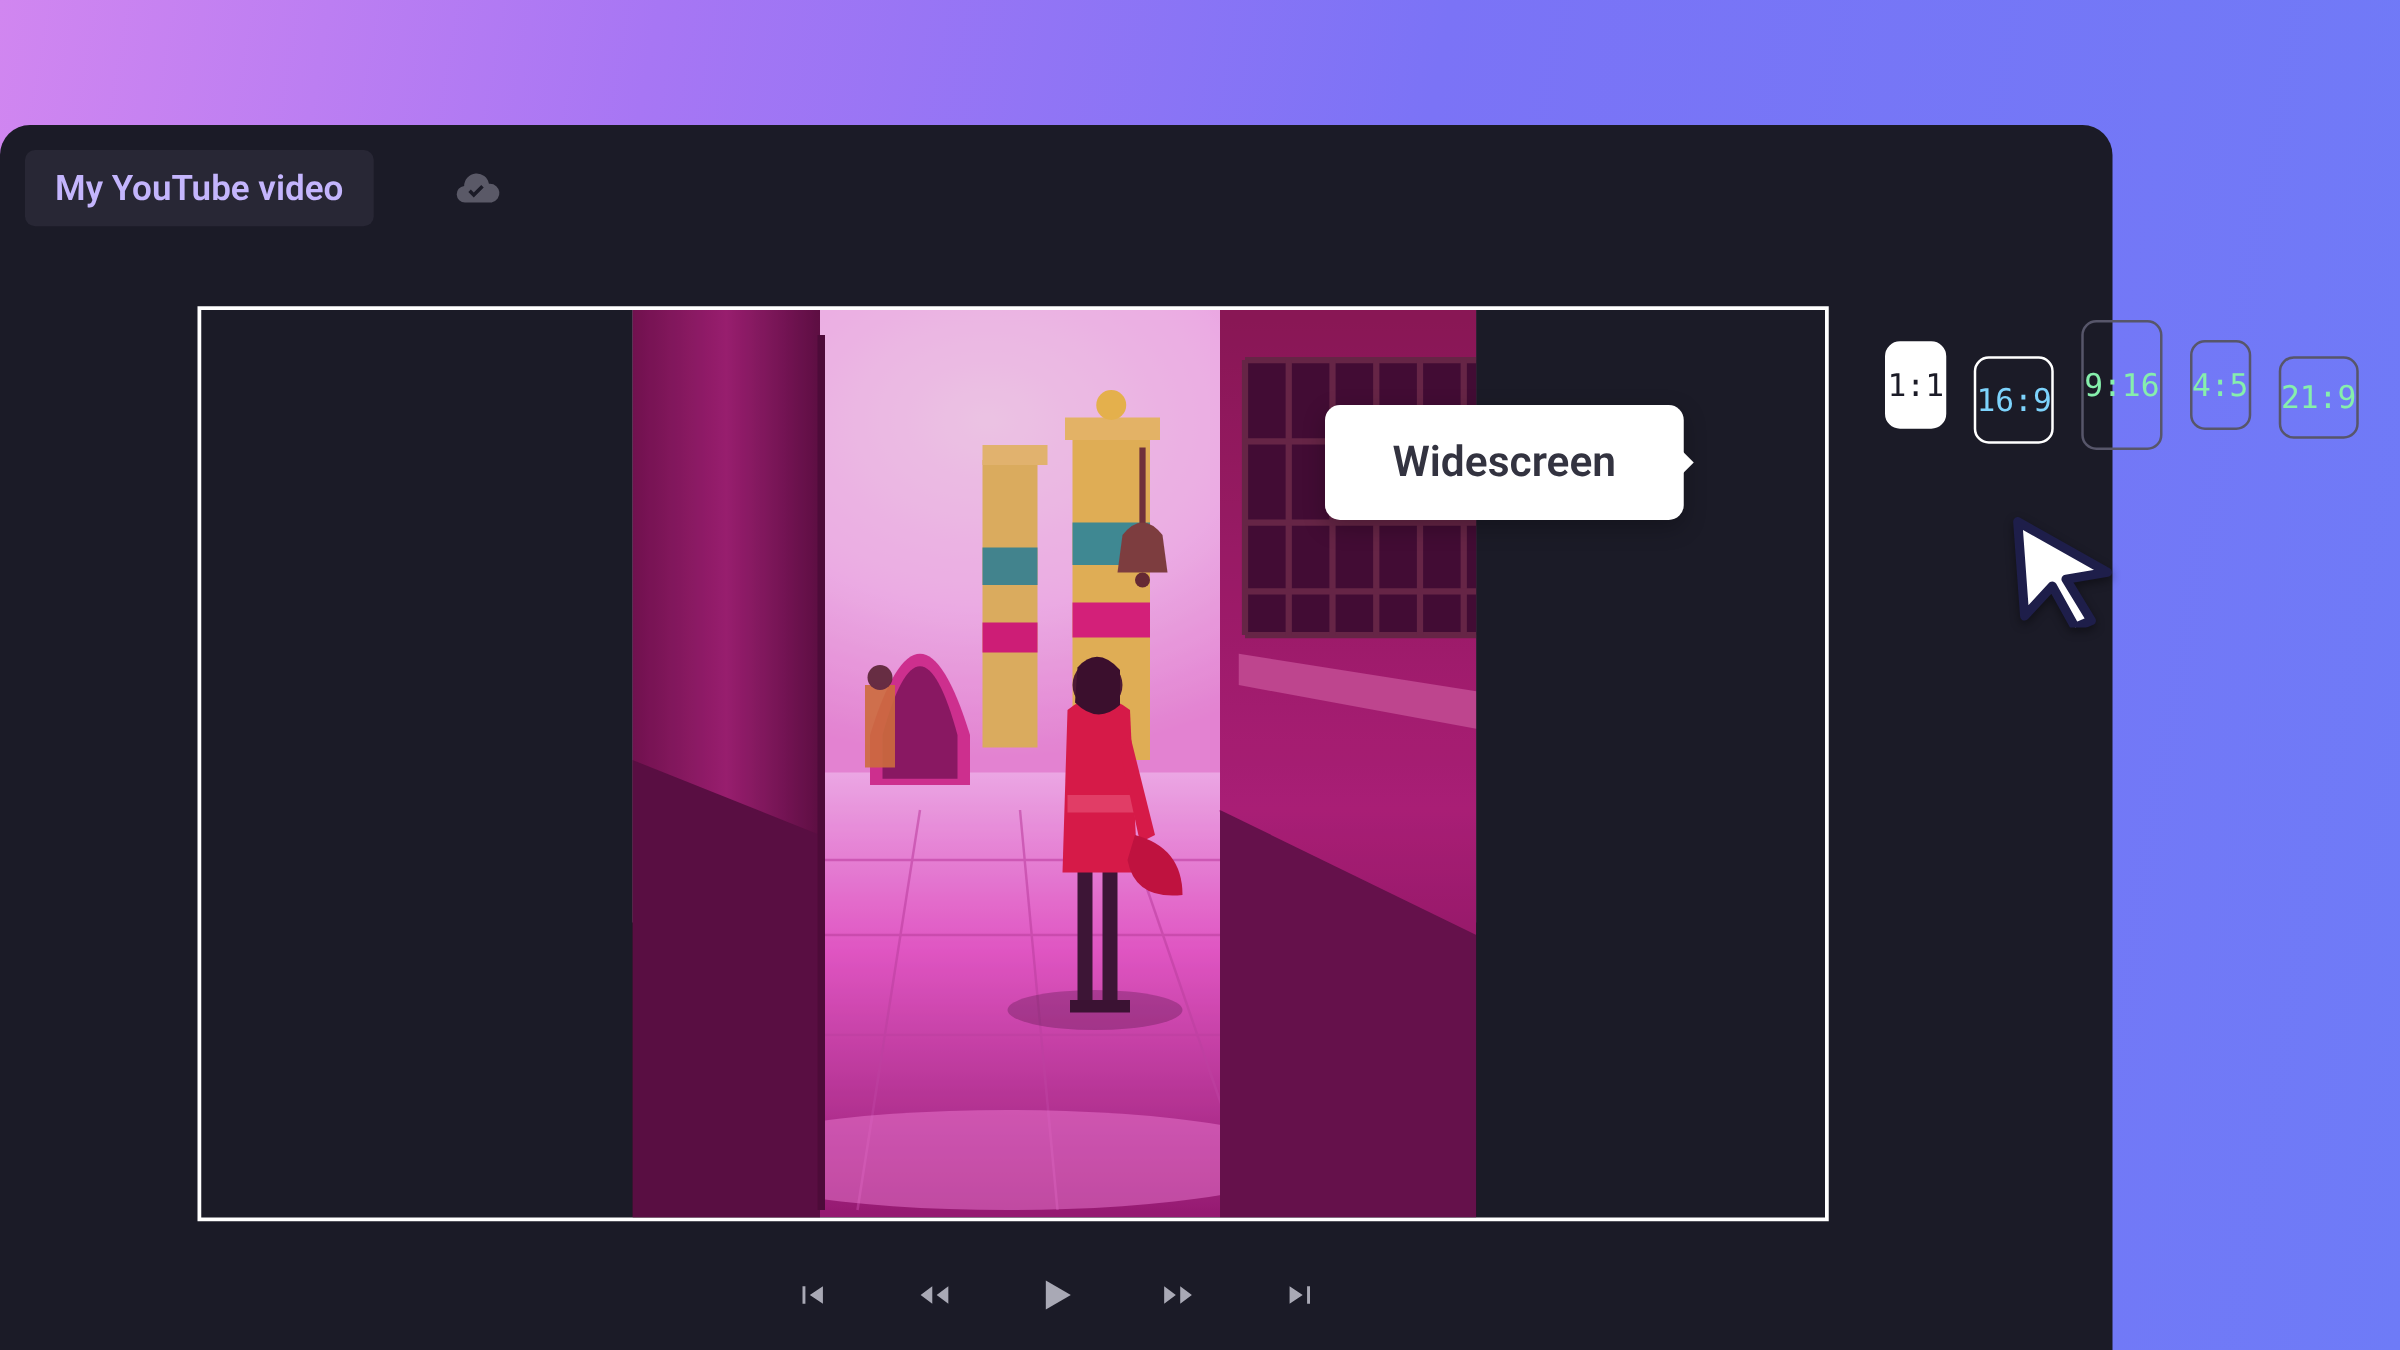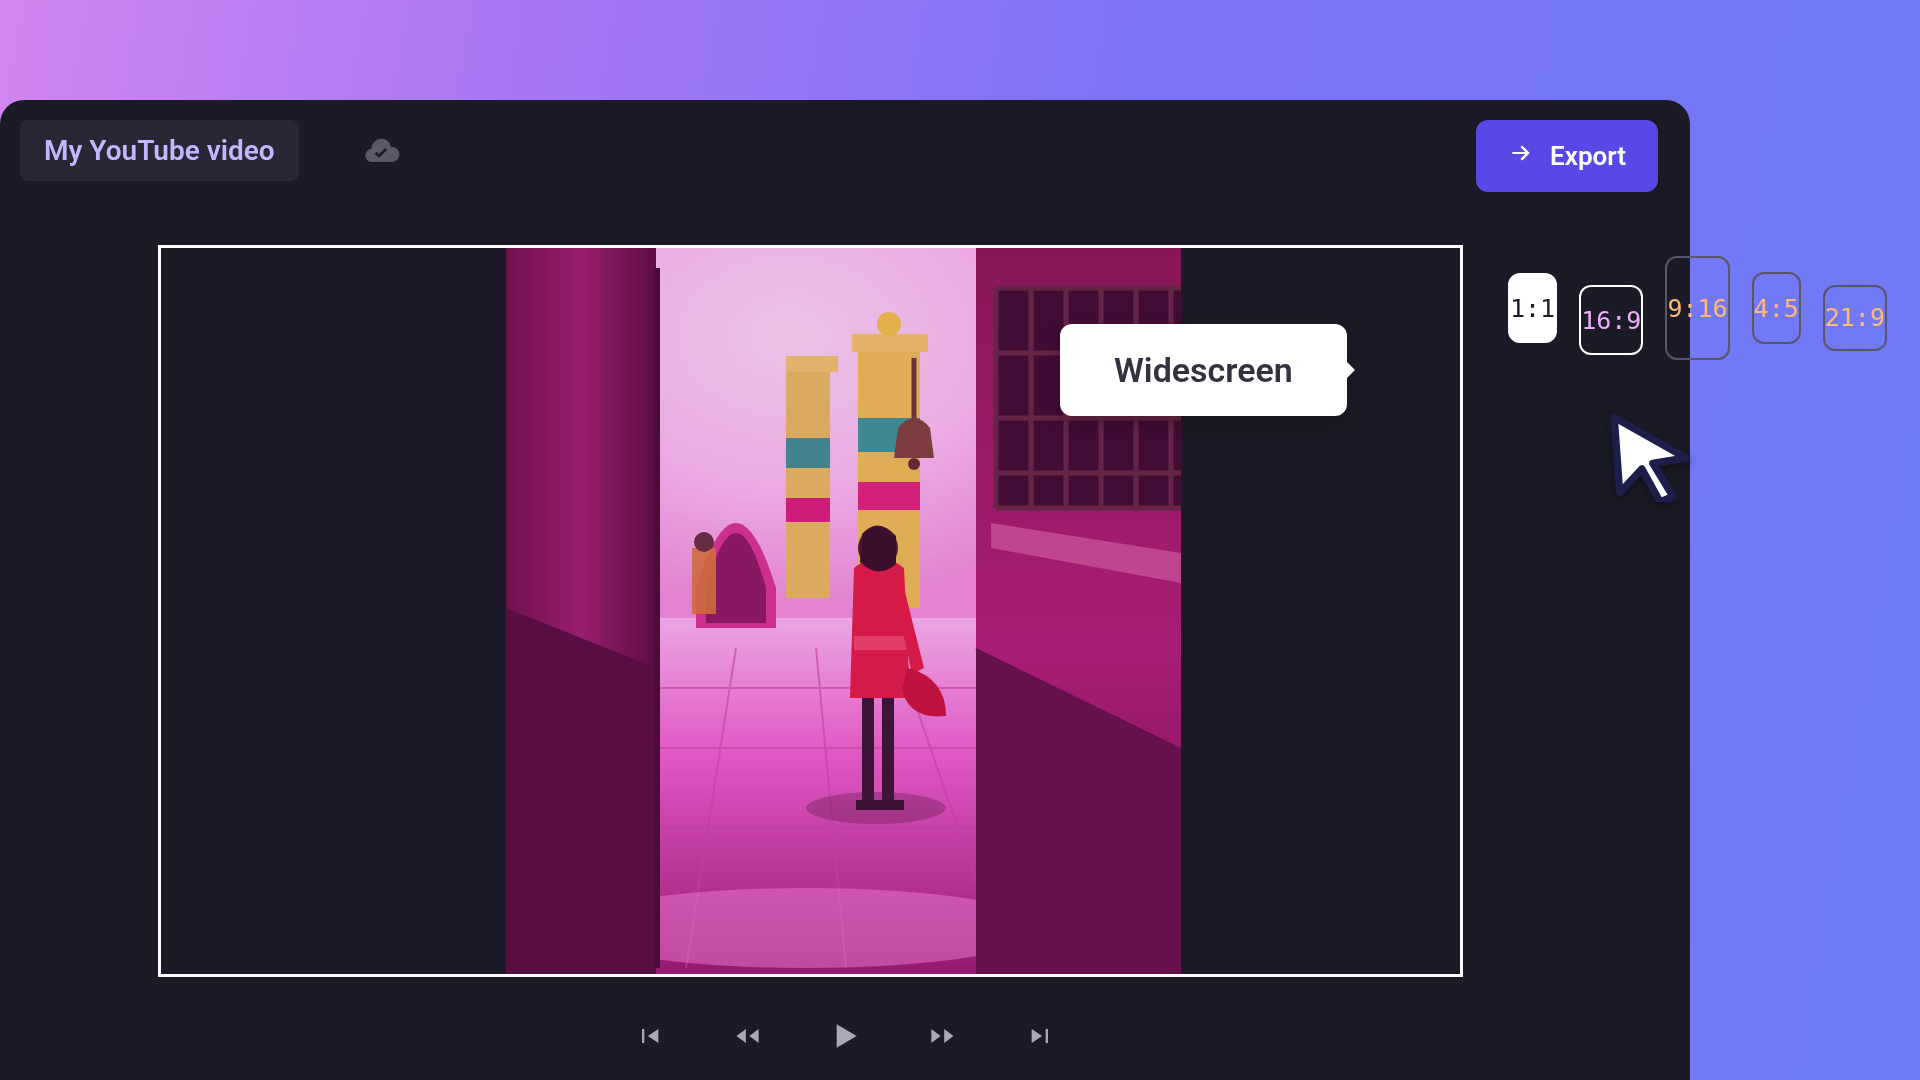--- a/index.html
+++ b/index.html
@@ -73,25 +73,25 @@
     width: 124px;
     display: flex; flex-direction: row; align-items: center;
     gap: 22px;
   }
   .ratio-chip {
     display: flex; align-items: center; justify-content: center;
     font-family: ui-monospace, Menlo, Consolas, monospace;
     font-size: 25px;
     border-radius: 12px;
     border: 2px solid #57566a;
-    color: #fdba74;
+    color: #86efac;
     background: transparent;
   }
   .ratio-chip.r11  { width: 70px;  height: 70px;  background:#ffffff; border-color:#ffffff; color:#1b1b27; }
-  .ratio-chip.r169 { width: 126px; height: 70px;  border-color:#ffffff; color:#f0abfc;margin-top:24px; }
+  .ratio-chip.r169 { width: 126px; height: 70px;  border-color:#ffffff; color:#7dd3fc;margin-top:24px; }
   .ratio-chip.r916 { width: 70px;  height: 104px; }
   .ratio-chip.r45  { width: 70px;  height: 72px;  }
   .ratio-chip.r219 { width: 146px; height: 66px; margin-top: 19px;  }
 
   
   .tooltip {
     position: absolute;
     left: 1060px; top: 224px;
     background: #ffffff;
     color: #333340;
@@ -136,28 +136,20 @@
   <div class="header">
     <div class="project-title">My YouTube video</div>
 
     <div class="cloud-status">
       <svg viewBox="0 0 24 24">
         <path fill="#5a5967" d="M19 18H6a4 4 0 0 1-.4-7.98A6 6 0 0 1 17.5 9h.5a4.5 4.5 0 0 1 1 8.89V18z"></path>
         <path fill="#1b1b27" d="M10.2 15.6 7.6 13l1.2-1.2 1.4 1.4 3.6-3.6 1.2 1.2z"></path>
       </svg>
     </div>
 
-    <div class="export-btn">
-      <span>
-        <svg viewBox="0 0 24 24">
-            <path fill="#ffffff" d="M4 11h12l-4.5-4.5L13 5l7 7-7 7-1.5-1.5L16 13H4z"></path>
-          </svg>
-      </span>
-      <span>Export</span>
-    </div>
   </div>
 
   <div class="canvas-frame">
     <div class="video-thumb">
       <svg viewBox="0 0 675 726" preserveAspectRatio="xMidYMid slice">
         <defs>
           <linearGradient id="wallV" x1="0" y1="0" x2="0" y2="1">
             <stop offset="0" stop-color="#7a163e"></stop>
             <stop offset="0.55" stop-color="#a6206a"></stop>
             <stop offset="1" stop-color="#5a103a"></stop>

